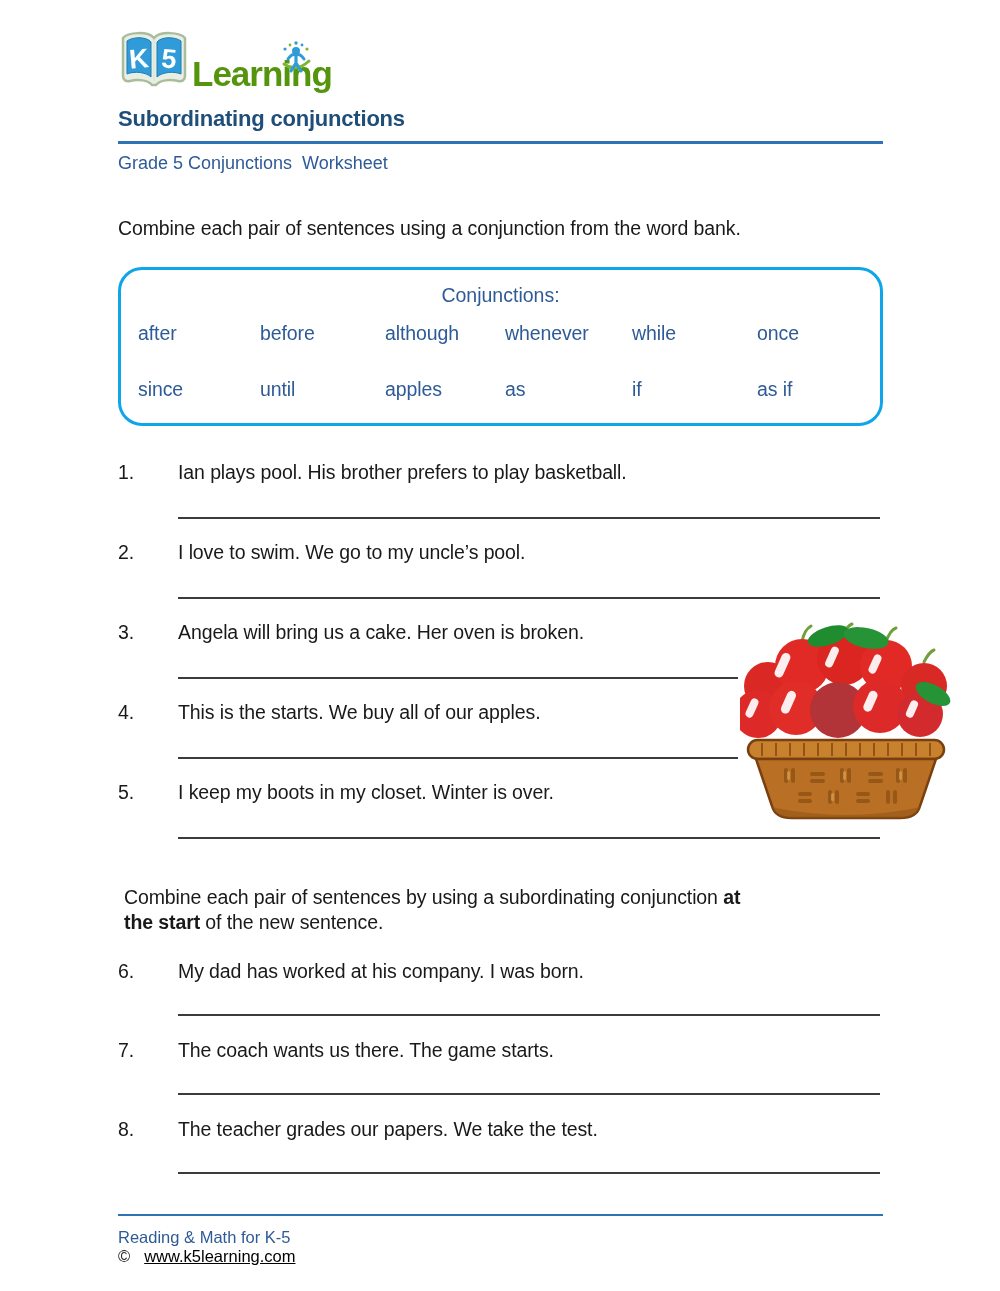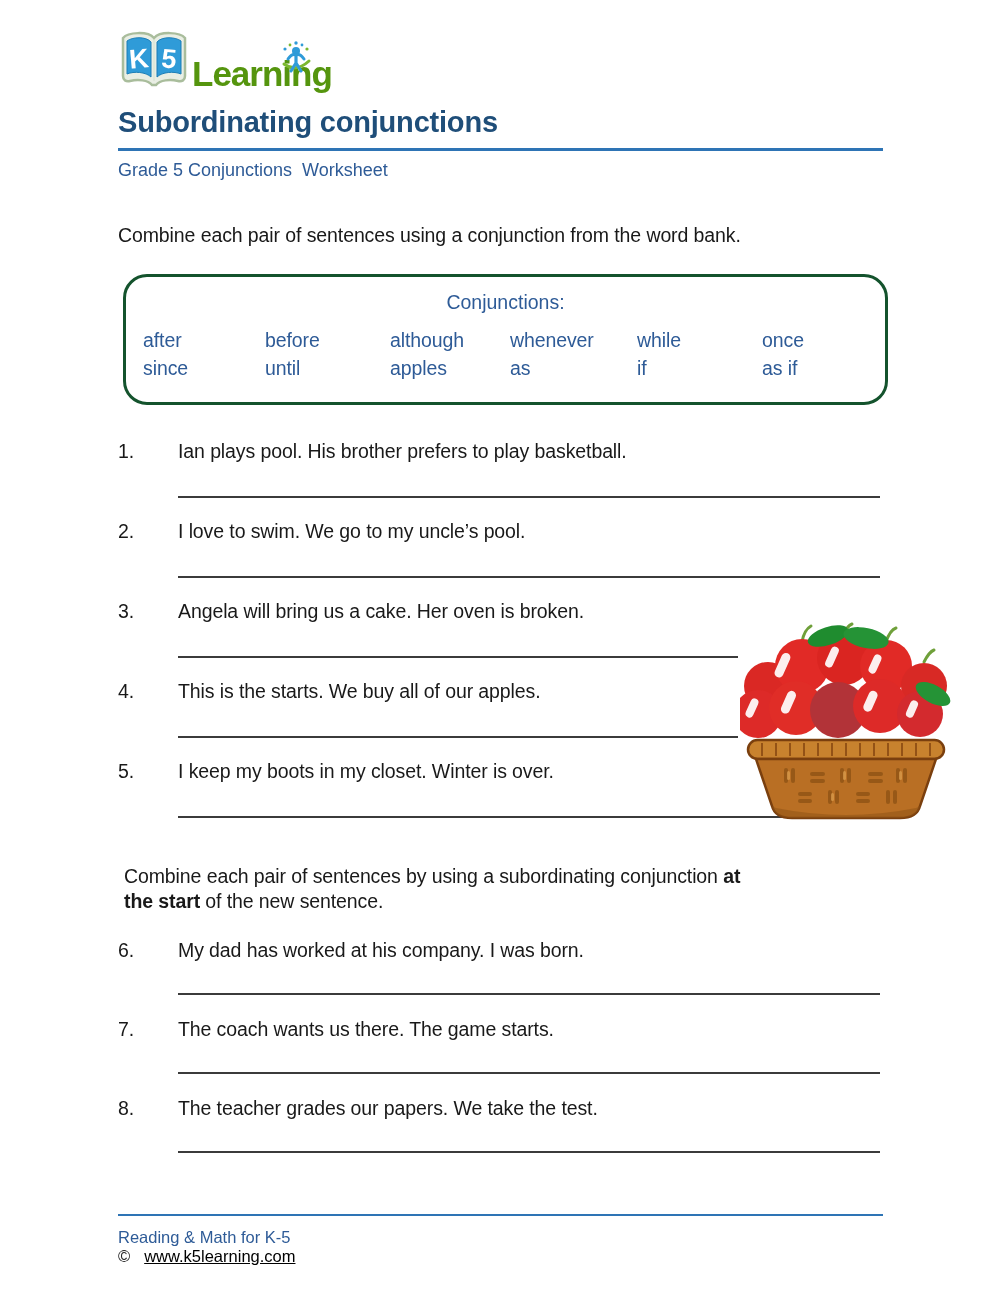--- a/index.html
+++ b/index.html
@@ -8,36 +8,36 @@
   .content{padding:28px 117px 0 118px;}
 
   
   .logo-row{display:flex;align-items:flex-start;height:66px;}
   .logo-book{width:72px;height:64px;flex:0 0 auto;}
   .wordmark{position:relative;margin-left:2px;margin-top:28px;font-size:35px;font-weight:bold;
             color:#55950e;letter-spacing:-1px;line-height:1;}
   .wordmark .figure{position:absolute;left:62%;top:-16px;width:34px;height:36px;}
 
   
-  .page-title{margin-top:12px;font-size:29px;font-weight:bold;color:#1f4e79;letter-spacing:-0.2px;}
+  .page-title{margin-top:12px;font-size:22px;font-weight:bold;color:#1f4e79;letter-spacing:-0.2px;}
   .title-rule{margin-top:9px;border:0;border-top:3px solid #2e74b5;height:0;}
   .subtitle{margin-top:9px;font-size:18px;color:#2e5b97;white-space:pre;}
 
   
   .instr{font-size:19.5px;line-height:25px;letter-spacing:-0.1px;color:#191919;white-space:pre-wrap;}
   .instr-1{margin-top:42px;}
   .instr-2{margin-top:46px;margin-left:6px;}
   .instr b{font-weight:bold;}
 
   
-  .word-bank{margin-top:26px;margin-left:5px;width:759px;border:3px solid #14532d;border-radius:24px;
+  .word-bank{margin-top:26px;width:759px;border:3px solid #0ea5e9;border-radius:24px;
              padding:14px 0 22px 0;}
   .wb-title{text-align:center;font-size:19.5px;color:#2e5b97;}
   .wb-grid{display:grid;grid-template-columns:122px 125px 120px 127px 125px 1fr;
-           padding-left:17px;margin-top:15px;row-gap:5px;}
+           padding-left:17px;margin-top:15px;row-gap:33px;}
   .wb-word{font-size:19.5px;color:#2e5b97;letter-spacing:-0.1px;}
 
   
   .questions-1{margin-top:35px;}
   .question{margin-bottom:22px;}
   .q-row{display:flex;font-size:19.5px;letter-spacing:-0.1px;line-height:22px;color:#191919;}
   .q-num{flex:0 0 60px;}
   .answer-line{margin-left:60px;margin-top:34px;width:702px;height:0;border-bottom:2px solid #3b3b3b;}
   .answer-line.short{width:560px;}
   .questions-2 .answer-line{margin-top:32px;}

